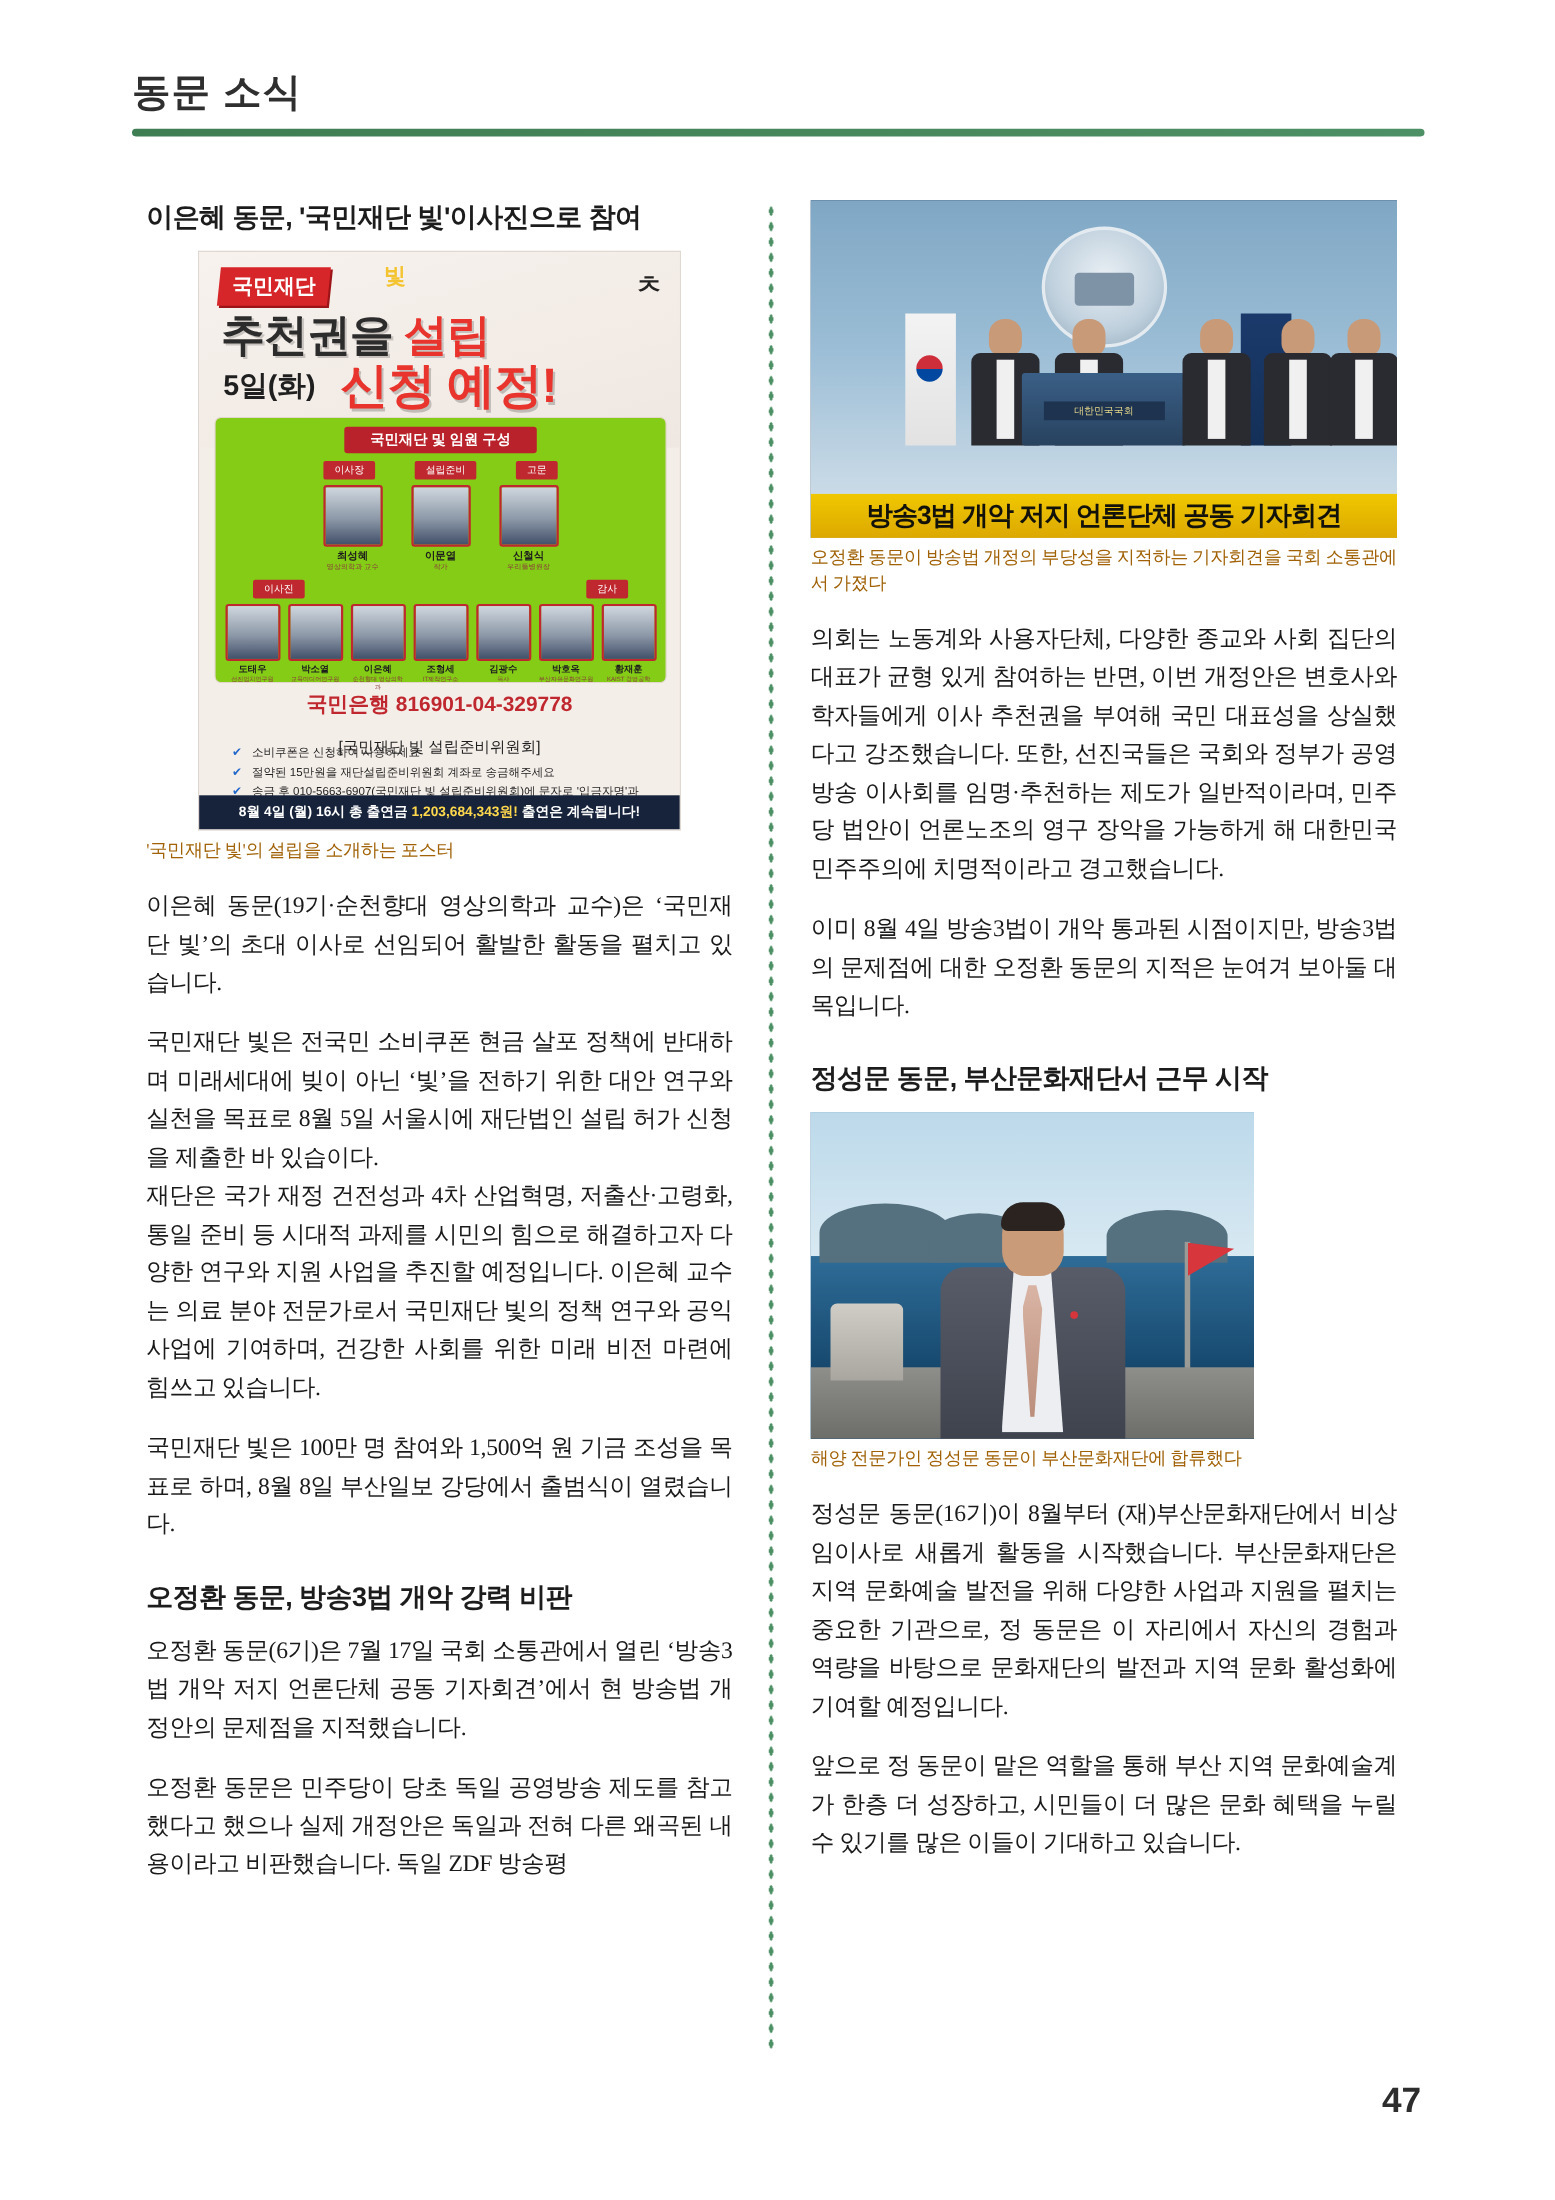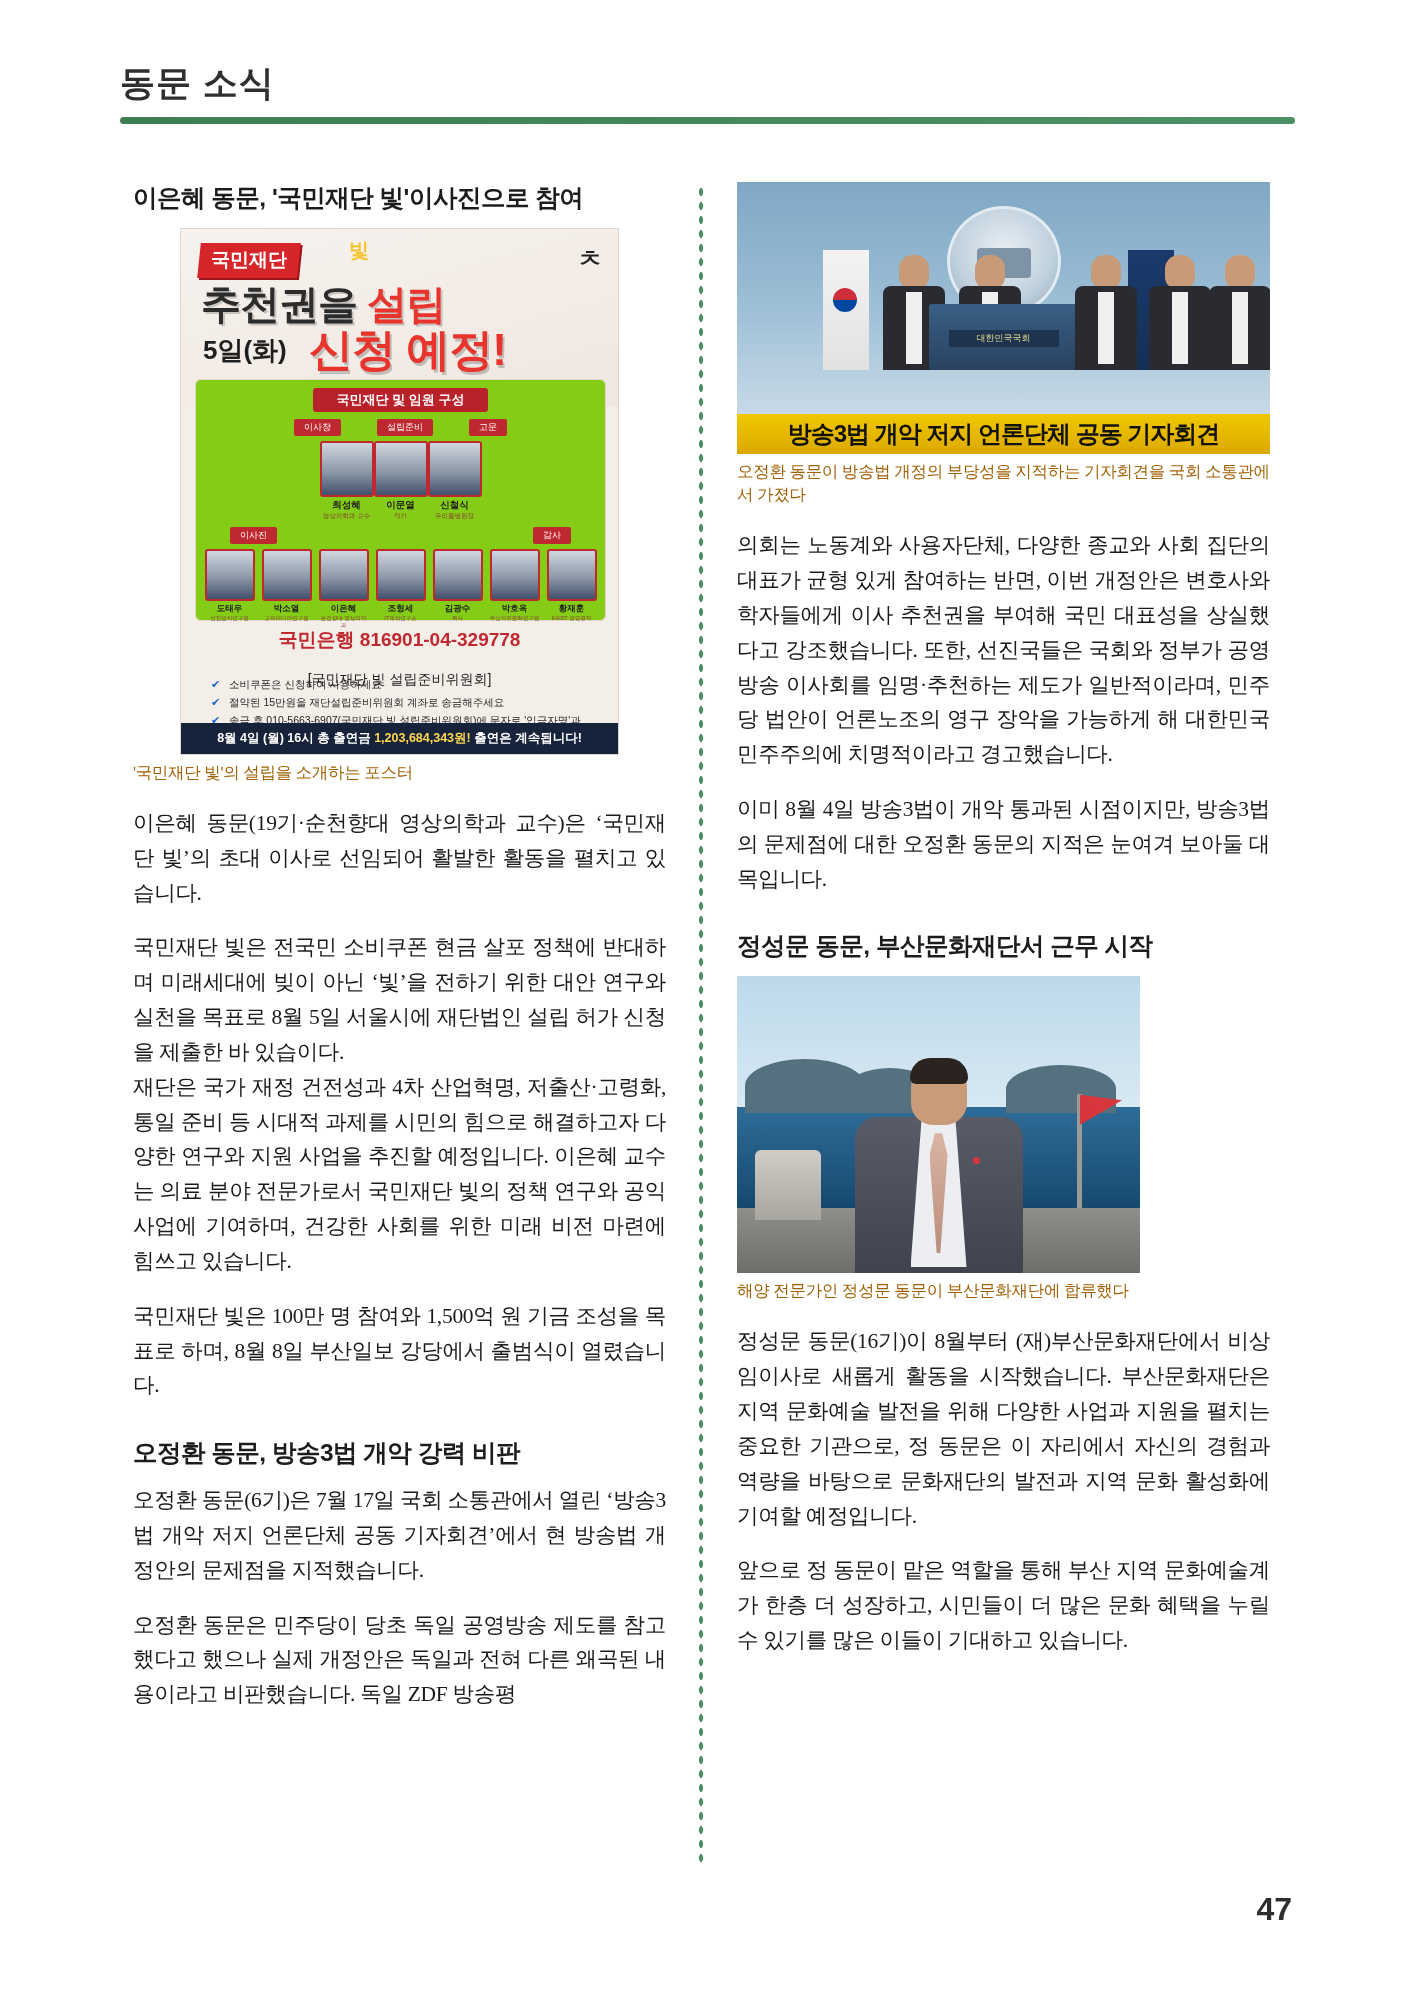--- a/index.html
+++ b/index.html
@@ -160,21 +160,21 @@
   }
   .row-label {
     display:flex; justify-content:center; gap: 36px;
     margin-top: 7px;
   }
   .row-label span {
     background:#c0282f; color:#fff; font-size:9px;
     padding:2px 10px; border-radius:2px;
   }
   .faces {
-    display:flex; justify-content:center; 
+    display:flex; justify-content:center; gap: 26px;
     margin-top: 5px;
   }
   .face {
     width: 54px; text-align:center;
   }
   .face .ph {
     width: 50px; height: 52px; margin: 0 auto;
     border: 2px solid #c0282f; border-radius: 3px;
     background: linear-gradient(to bottom, #cfd6de 0%, #8d99a8 55%, #42506a 100%);
   }
@@ -218,21 +218,21 @@
     position:absolute; left:0; bottom:0; width:100%;
     background:#16233b; color:#fff;
     font-size: 12.5px; font-weight:bold;
     padding: 7px 0; text-align:center;
   }
   .poster-foot .amt { color:#ffd84d; }
 
   
   .photo-press {
     position: relative;
-    width: 533px; height: 272px;
+    width: 533px; height: 307px;
     overflow: hidden;
     background: #2a4a6b;
   }
   .pp-wall {
     position:absolute; left:0; top:0; width:100%; height:100%;
     background: linear-gradient(to bottom,#7fa7c4 0%, #9cbed6 45%, #b8cfe0 70%, #d8e4ec 100%);
   }
   .pp-emblem {
     position:absolute; left:50%; top:24px; transform:translateX(-50%);
     width: 108px; height: 104px; border-radius: 50%;

